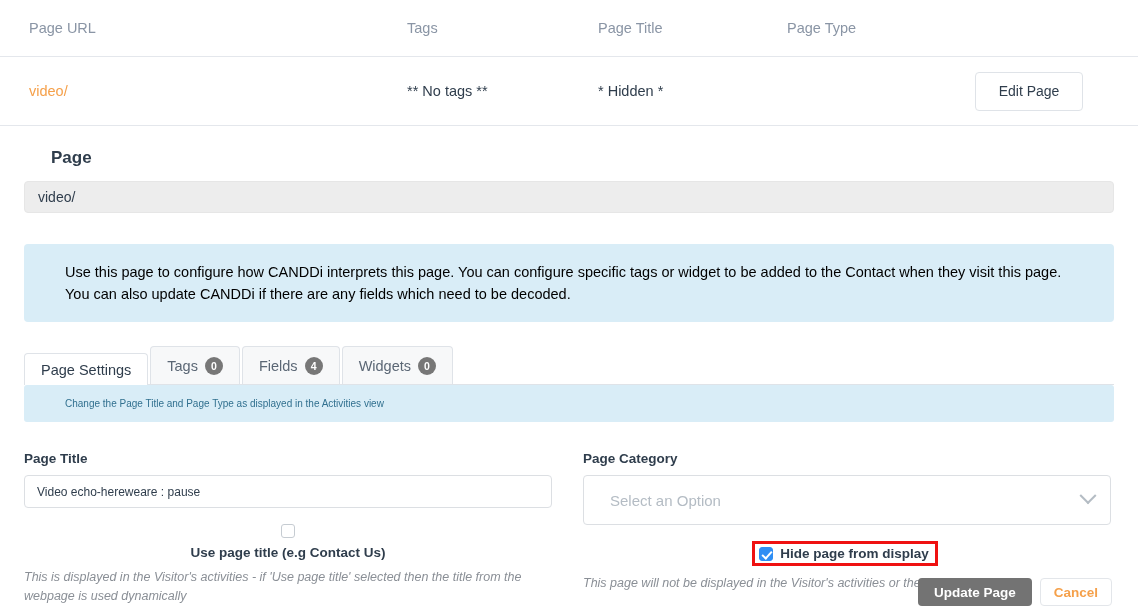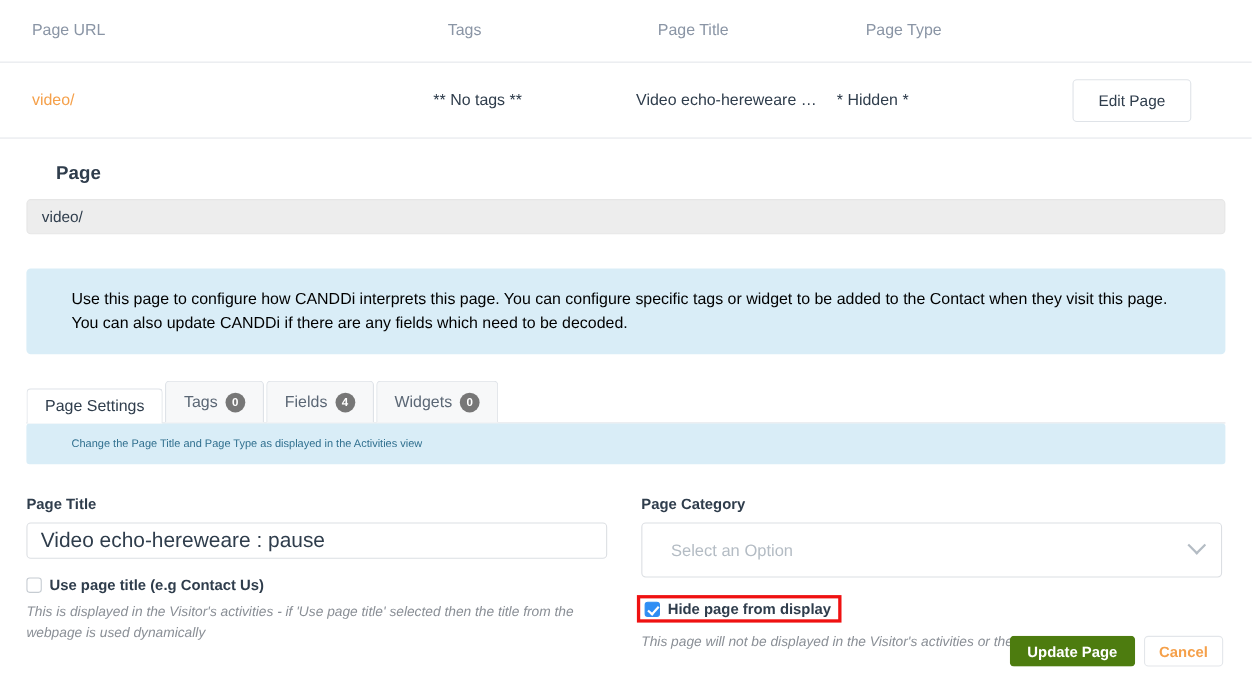--- a/index.html
+++ b/index.html
@@ -155,21 +155,21 @@
     color: #2f3d4c;
     display: block;
     margin-bottom: 9px;
   }
   .text-input {
     width: 100%;
     height: 33px;
     border: 1px solid #dcdfe3;
     border-radius: 4px;
     padding: 0 12px;
-    font-size: 19px;
+    font-size: 12px;
     color: #2f3d4c;
     font-family: "Liberation Sans", sans-serif;
     background: #ffffff;
     outline: none;
   }
   .select-box {
     width: 100%;
     height: 50px;
     border: 1px solid #dcdfe3;
     border-radius: 4px;
@@ -190,20 +190,21 @@
   }
 
   .check-line {
     display: flex;
     align-items: center;
     gap: 7px;
     margin-top: 16px;
     font-size: 13.5px;
     font-weight: bold;
     color: #2f3d4c;
+    flex-direction: column;
   }
   .cbox {
     width: 14px; height: 14px;
     border: 1px solid #c6ccd2;
     border-radius: 3px;
     background: #fff;
     flex: none;
     cursor: pointer;
   }
   .cbox.checked {
@@ -250,21 +251,21 @@
     font-size: 13.5px;
     font-weight: bold;
     display: inline-flex;
     align-items: center;
     justify-content: center;
     cursor: pointer;
     font-family: "Liberation Sans", sans-serif;
     border: 1px solid transparent;
   }
   .btn-primary {
-    background: #4d7c0f;
+    background: #737373;
     color: #ffffff;
     padding: 0 15px;
   }
   .btn-default {
     background: #ffffff;
     border: 1px solid #e3e6ea;
     color: #f5a04a;
     padding: 0 13px;
   }
 </style>
@@ -277,21 +278,20 @@
     <div class="cell c-tags">Tags</div>
     <div class="cell c-title">Page Title</div>
     <div class="cell c-type">Page Type</div>
     <div class="cell c-action"></div>
   </div>
   <div class="tbl-row tbl-body">
     <div class="cell c-url">
       <a class="url-link" href="#">video/</a>
     </div>
     <div class="cell c-tags">** No tags **</div>
-    <div class="cell c-title">Video echo-hereweare …</div>
     <div class="cell c-type">* Hidden *</div>
     <div class="cell c-action">
       <button class="btn-edit">Edit Page</button>
     </div>
   </div>
 </div>
 
 <div class="panel">
 
   <div class="sec-title">Page</div>

